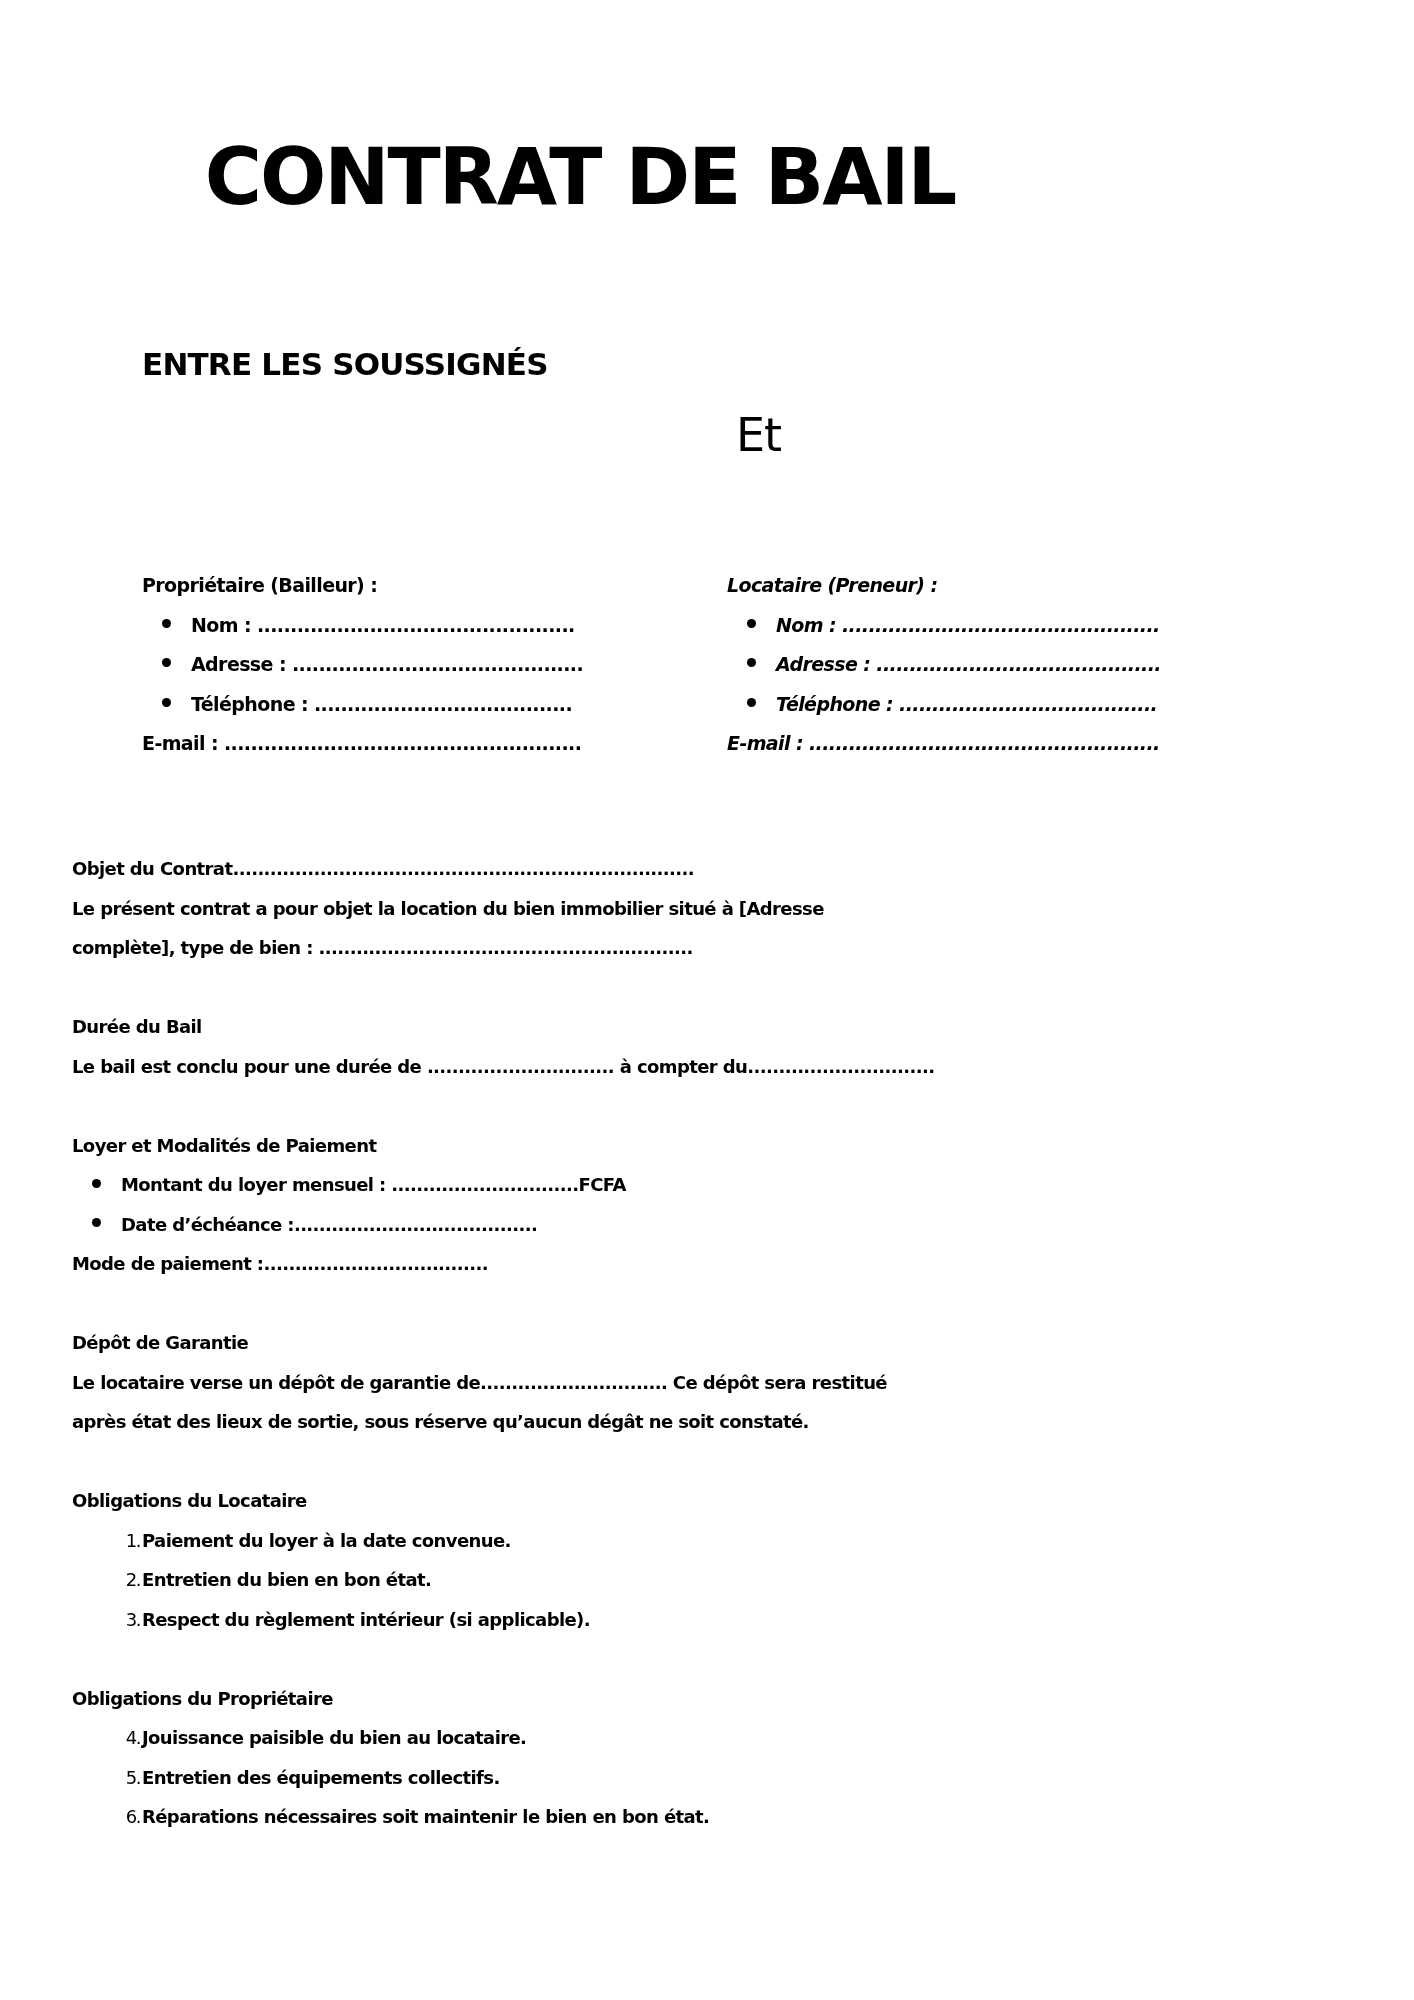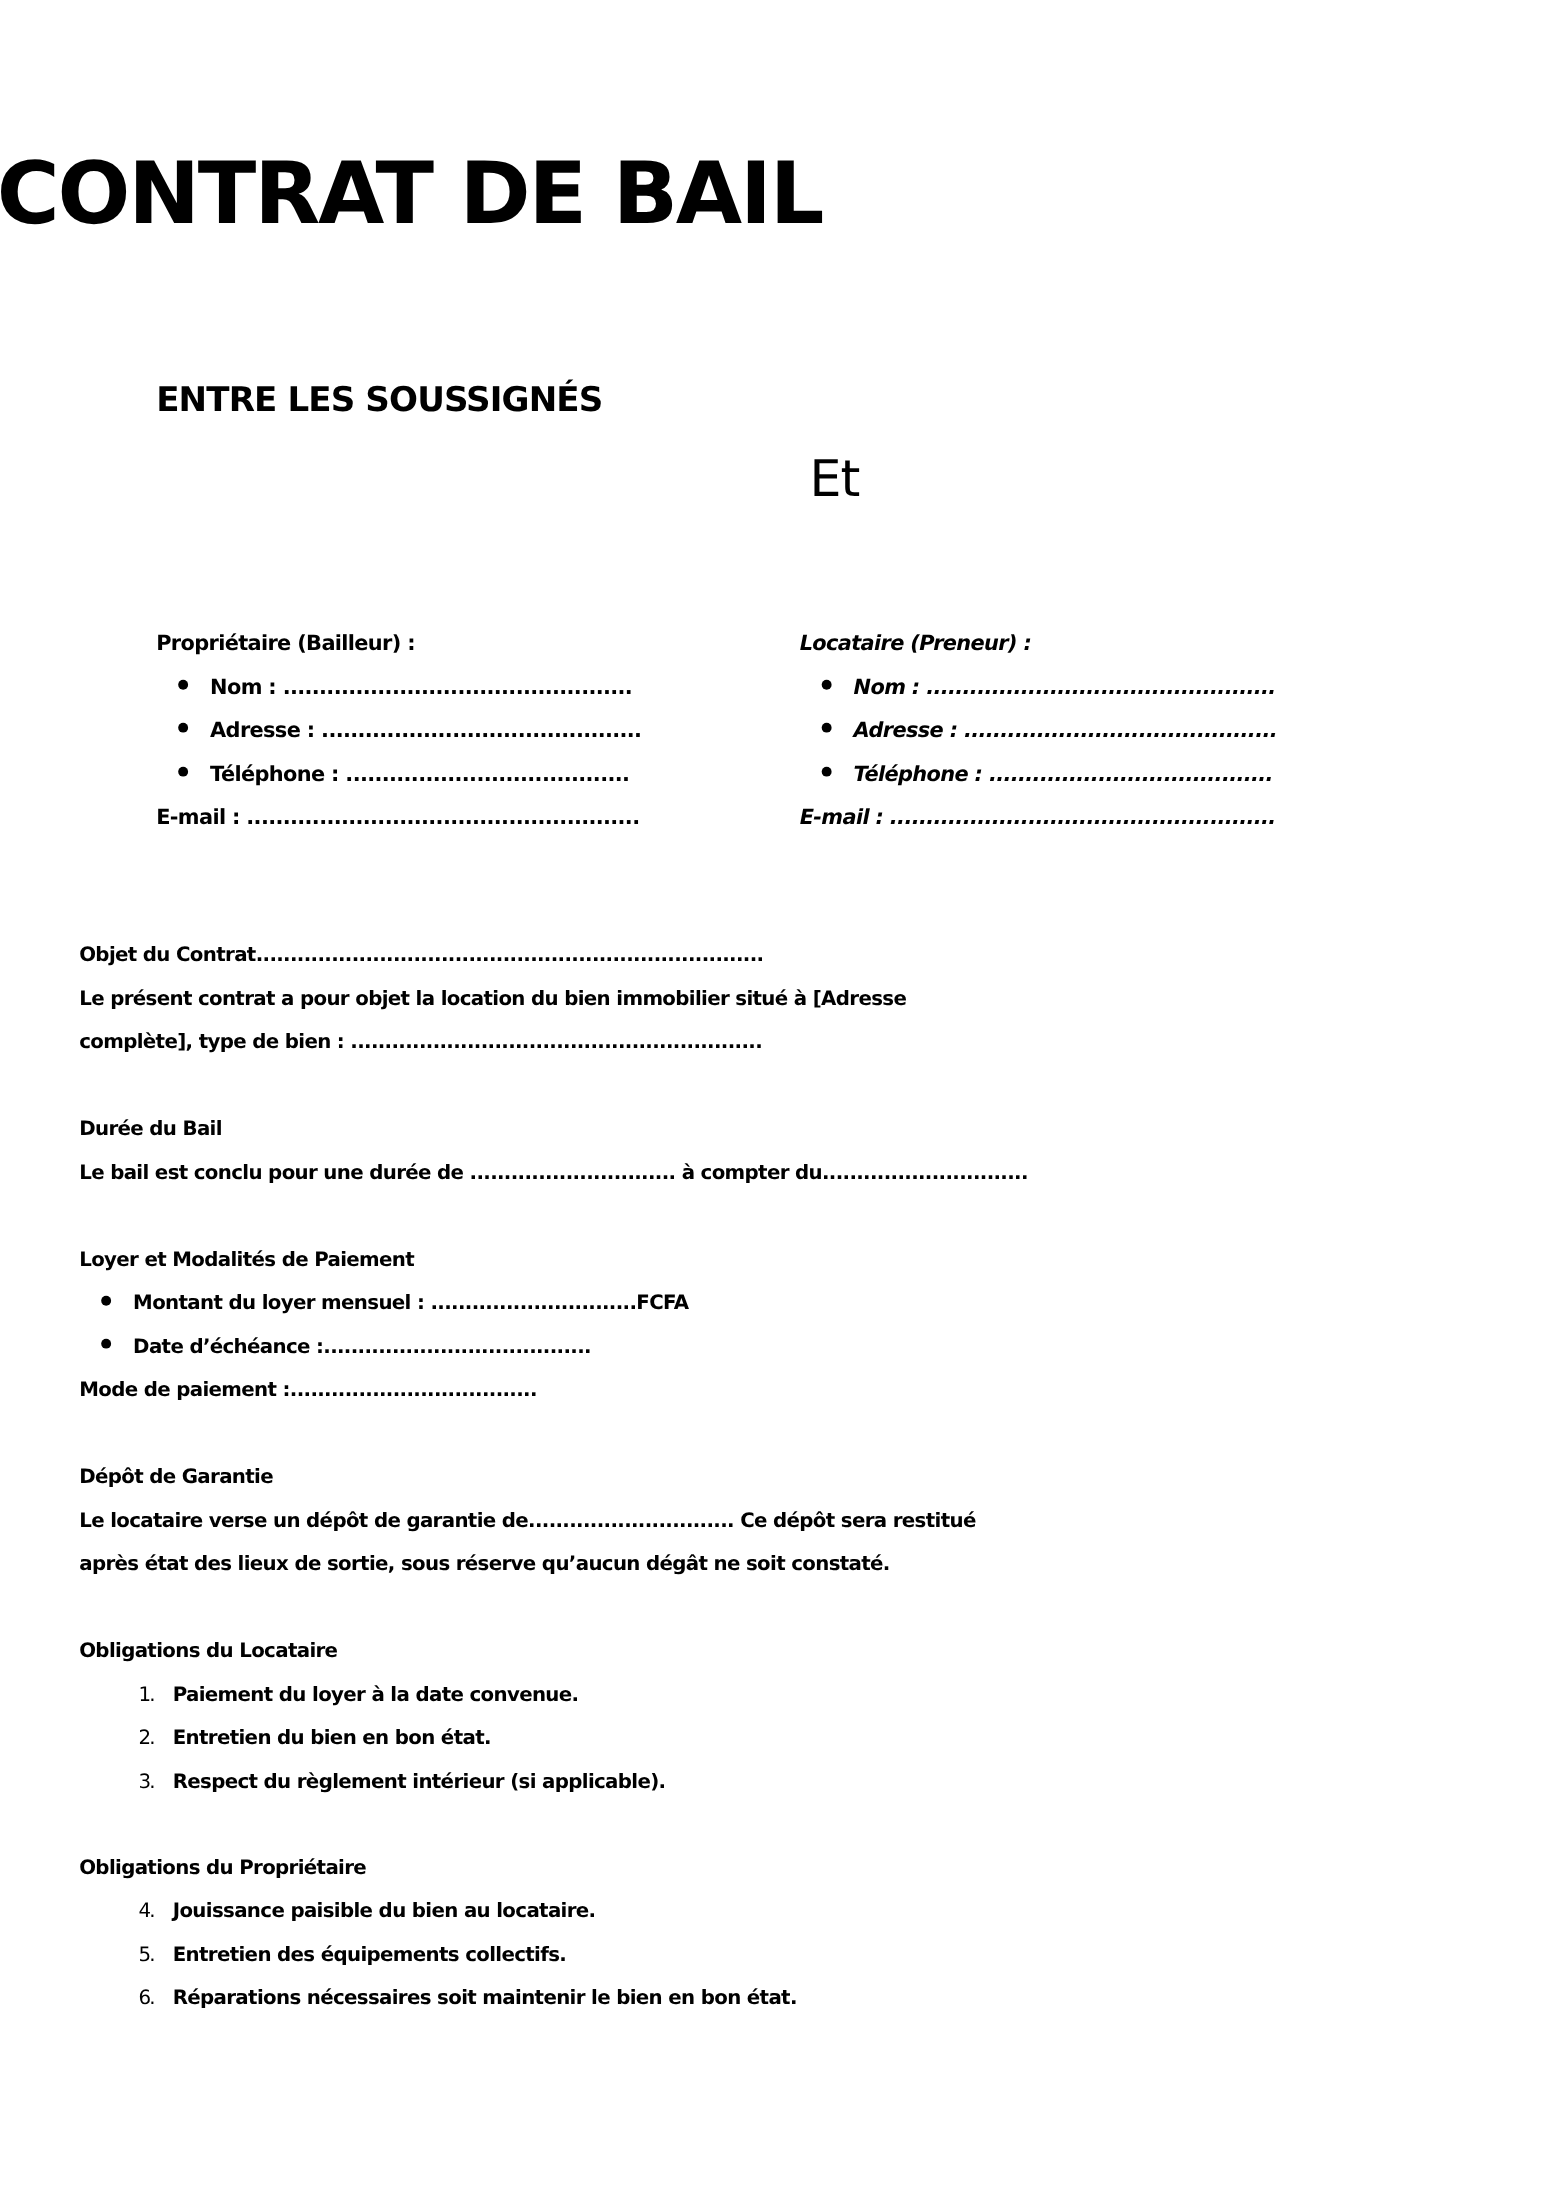--- a/index.html
+++ b/index.html
@@ -3,42 +3,42 @@
   <meta charset="utf-8">
   <style>
     html, body { margin: 0; padding: 0; background: #ffffff; }
     body {
       width: 1414px; height: 2000px; position: relative; overflow: hidden;
       font-family: "DejaVu Sans", "Liberation Sans", sans-serif;
       color: #000000;
     }
     .abs { position: absolute; white-space: nowrap; }
     .title {
-      left: 0; width: 1166px; top: 138px; 
+      left: 0; width: 1166px; top: 138px; text-align: center;
       font-family: "DejaVu Sans", sans-serif; font-weight: 900; font-size: 78px;
       letter-spacing: -2px; transform: scaleX(1.0); line-height: 1;
       padding-left: 0px;
     }
     .title span { display: inline-block; transform: translateX(-3px); }
     .soussignes { left: 142px; top: 346px; font-weight: bold; font-size: 31px; letter-spacing: -0.8px; text-align: right; }
     .et { left: 736px; top: 408px; font-weight: normal; font-size: 46px; letter-spacing: -1px; }
 
     .party { position: absolute; font-weight: bold; font-size: 19px; letter-spacing: -0.6px; line-height: 39.5px; }
     .party.left { left: 142px; top: 566px; }
     .party.right { left: 727px; top: 566px; font-style: italic; }
     .party .row { white-space: nowrap; }
     .party .bullet-row { padding-left: 20px; }
     .bullet { display: inline-block; width: 9px; height: 9px; border-radius: 50%; background: #000; margin-right: 20px; vertical-align: middle; position: relative; top: -3px; }
 
     .doc { position: absolute; left: 72px; top: 849px; width: 1270px; font-weight: bold; font-size: 18px; letter-spacing: -0.6px; line-height: 39.5px; }
     .doc p { margin: 0; }
     .doc .gap { height: 39.5px; }
     .doc .li { padding-left: 20px; white-space: nowrap; }
     .doc .num { display: inline-block; width: 48px; text-align: right; font-weight: normal; letter-spacing: -1.5px; }
-    .doc .numtxt { margin-left: 17px; }
+    .doc .numtxt { margin-left: 2px; }
   </style>
 </head>
 <body>
 
 <div class="abs title"><span>CONTRAT DE BAIL</span></div>
 <div class="abs soussignes">ENTRE LES SOUSSIGNÉS</div>
 <div class="abs et">Et</div>
 
 <div class="party left">
   <div class="row">Propriétaire (Bailleur) :</div>

